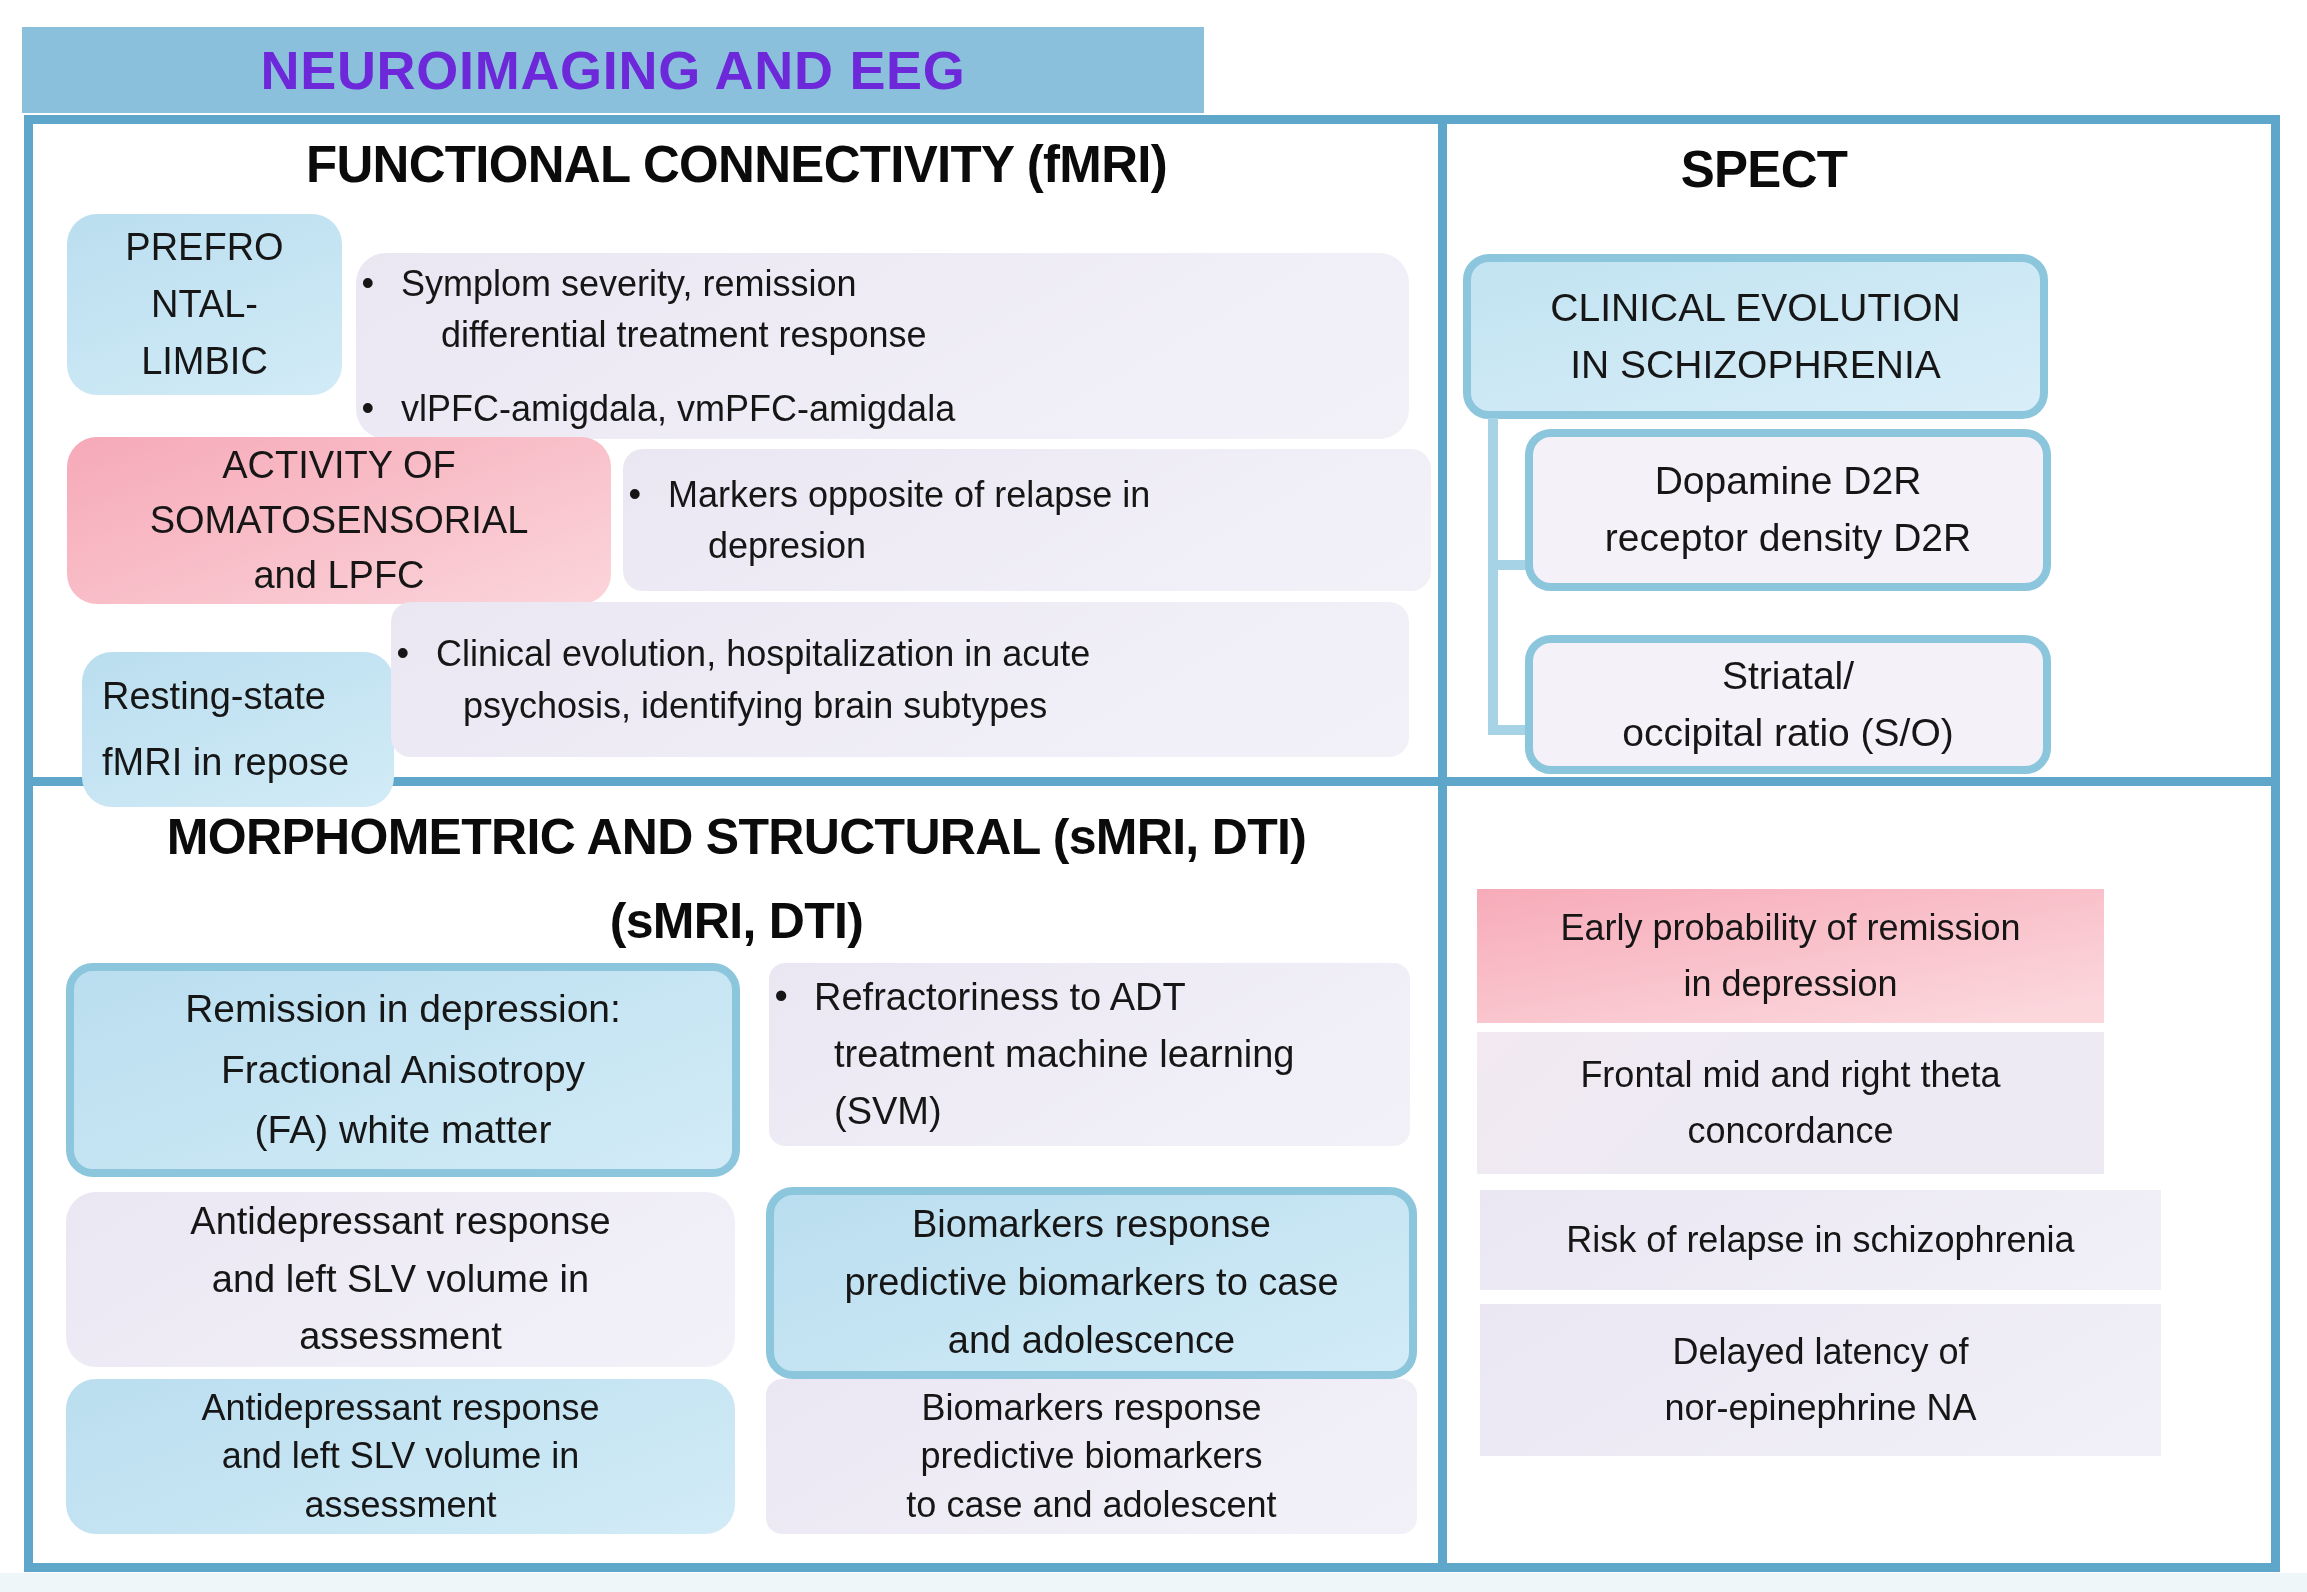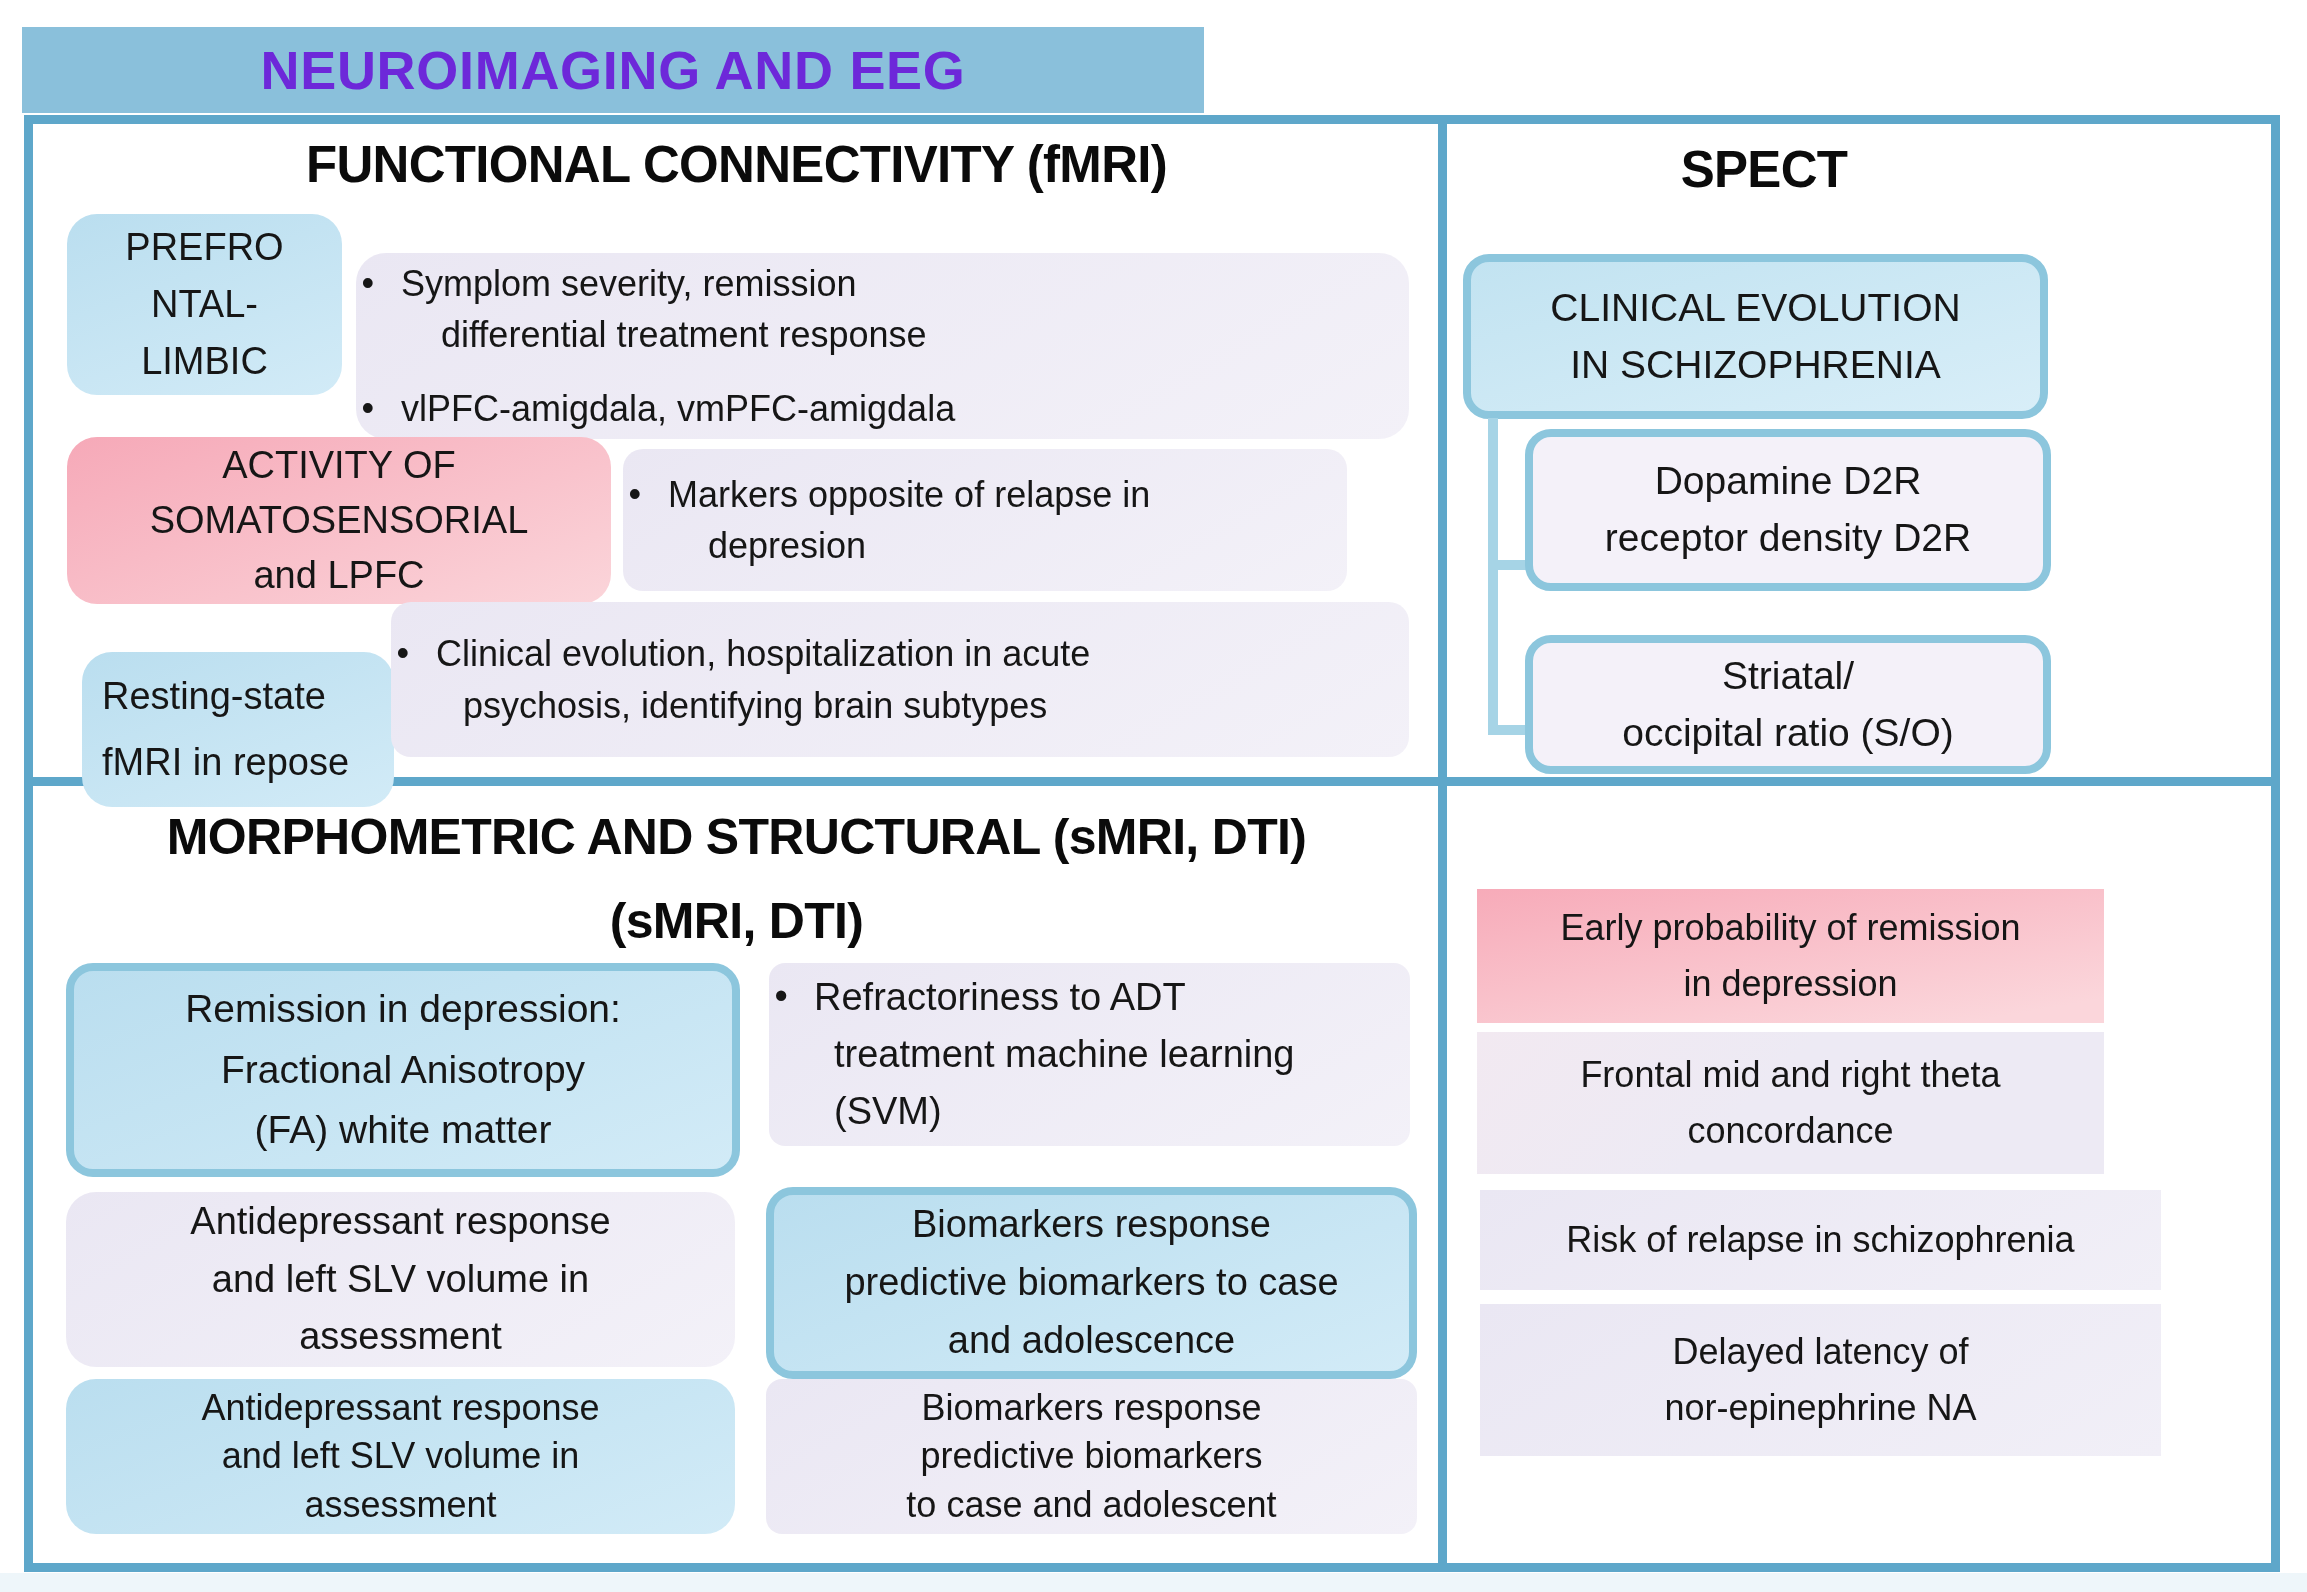--- a/index.html
+++ b/index.html
@@ -49,21 +49,21 @@
   .bullet div + div{padding-left:40px;}
   .gap34{row-gap:23px;}
 
   
   .conn{background:#a6d4e6;}
 
   
   .fmri-r1-label{left:67px; top:214px; width:275px; height:181px;}
   .fmri-r1-bullets{left:356px; top:212px; width:1053px; height:186px; padding-right:20px;margin-top:41px;}
   .fmri-r2-label{left:67px; top:437px; width:544px; height:167px; font-size:38px; line-height:1.45;}
-  .fmri-r2-bullets{left:623px; top:449px; width:724px; height:142px; border-radius:20px;}
+  .fmri-r2-bullets{left:623px; top:449px; width:808px; height:142px; border-radius:20px;}
   .fmri-r3-label{left:82px; top:606px; width:312px; height:155px; text-align:left; padding-left:20px; font-size:38px; line-height:1.72;margin-top:46px;}
   .fmri-r3-bullets{left:391px; top:602px; width:1018px; height:155px; border-radius:20px;}
   .fmri-r3-bullets .bullet div + div{padding-left:27px;}
 
   
   .spect-parent-box{left:1463px; top:254px; width:585px; height:165px; border-radius:26px;}
   .spect-vline{left:1488px; top:418px; width:10px; height:317px;}
   .spect-stub1{left:1488px; top:560px; width:49px; height:10px;}
   .spect-stub2{left:1488px; top:725px; width:49px; height:10px;}
   .spect-child1{left:1525px; top:429px; width:526px; height:162px; border-radius:26px;}

